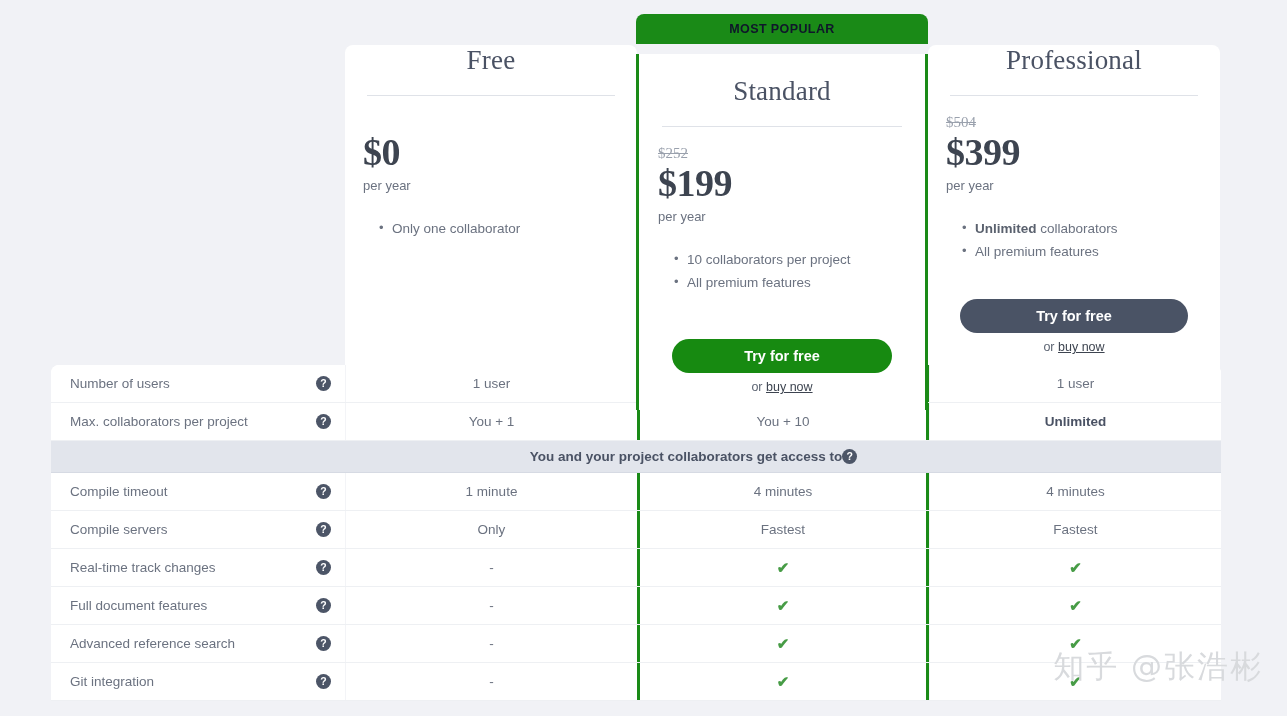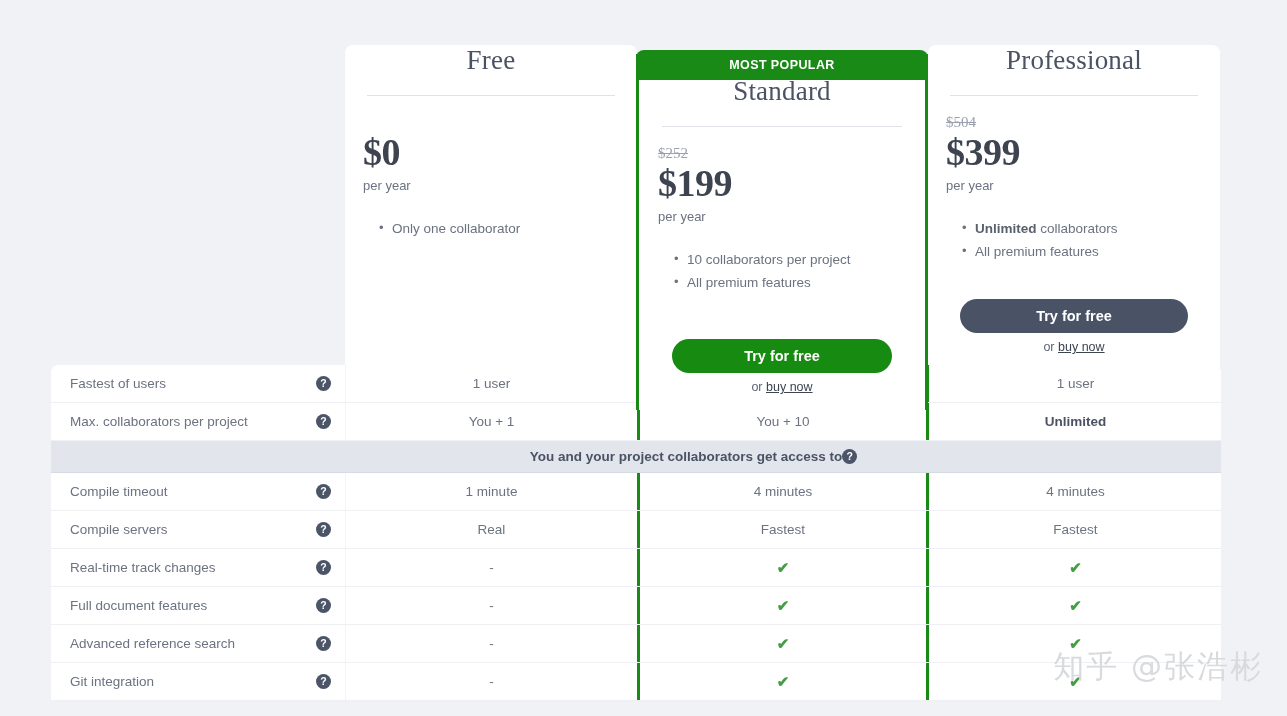--- a/index.html
+++ b/index.html
@@ -55,29 +55,28 @@
 
   
   .popular-banner {
     position: absolute;
     left: 636px;
     top: 14px;
     width: 292px;
     height: 30px;
     background: #1a8a17;
     border-radius: 8px 8px 0 0;
-    color: #ffffff;
+    color: #0f172a;
     font-size: 12.5px;
     font-weight: bold;
     letter-spacing: 0.4px;
     display: flex;
     align-items: center;
     justify-content: center;
     z-index: 4;
-    margin-top: 36px;
   }
 
   .card-body { position: relative; width: 100%; height: 100%; }
 
   .plan-name {
     font-family: "Liberation Serif", serif;
     font-size: 27px;
     font-weight: normal;
     color: #4a5264;
     text-align: center;
@@ -335,21 +334,21 @@
         <button class="cta slate">Try for free</button>
         <div class="buy-line"><span>or </span><a>buy now</a></div>
       </div>
     </div>
   </div>
 </div>
 
 <div class="table" id="compare-table">
     <div class="row">
       <div class="cell-feature">
-        <span class="label">Fastest of users</span>
+        <span class="label">Number of users</span>
         <span class="help">?</span>
       </div>
       <div class="cell-val">1 user</div>
       <div class="cell-val highlight">1 user</div>
       <div class="cell-val">1 user</div>
     </div>
     <div class="row">
       <div class="cell-feature">
         <span class="label">Max. collaborators per project</span>
         <span class="help">?</span>
@@ -373,21 +372,21 @@
       </div>
       <div class="cell-val">1 minute</div>
       <div class="cell-val highlight">4 minutes</div>
       <div class="cell-val">4 minutes</div>
     </div>
     <div class="row">
       <div class="cell-feature">
         <span class="label">Compile servers</span>
         <span class="help">?</span>
       </div>
-      <div class="cell-val">Real</div>
+      <div class="cell-val">Only</div>
       <div class="cell-val highlight">Fastest</div>
       <div class="cell-val">Fastest</div>
     </div>
     <div class="row">
       <div class="cell-feature">
         <span class="label">Real-time track changes</span>
         <span class="help">?</span>
       </div>
       <div class="cell-val">-</div>
       <div class="cell-val highlight">

